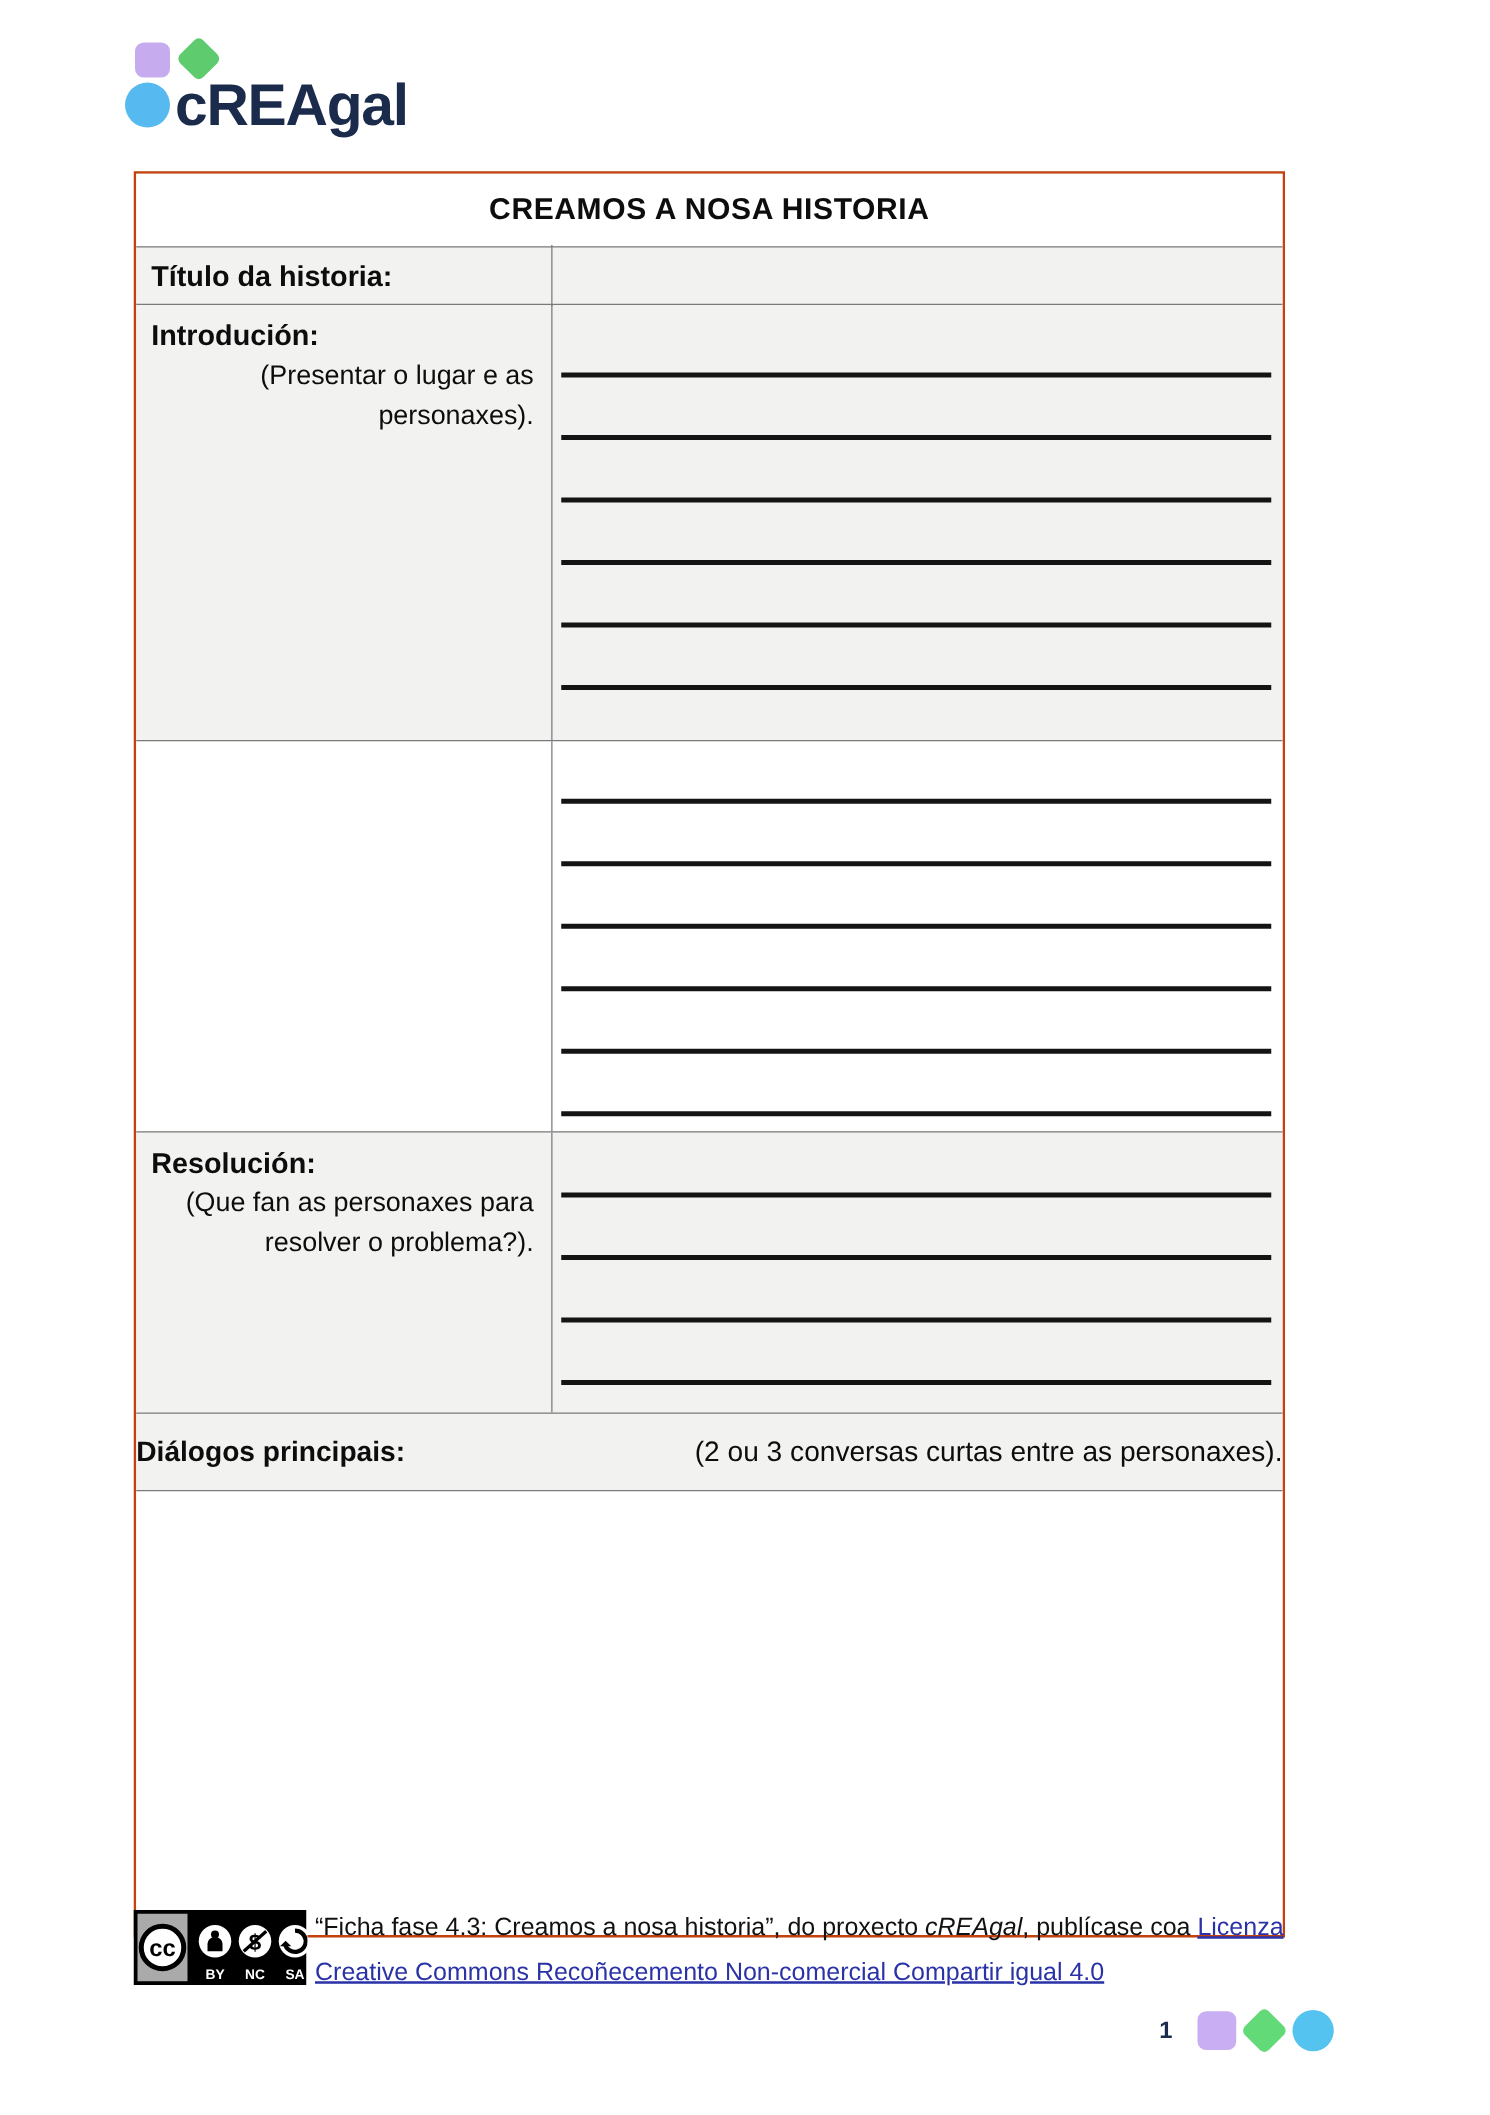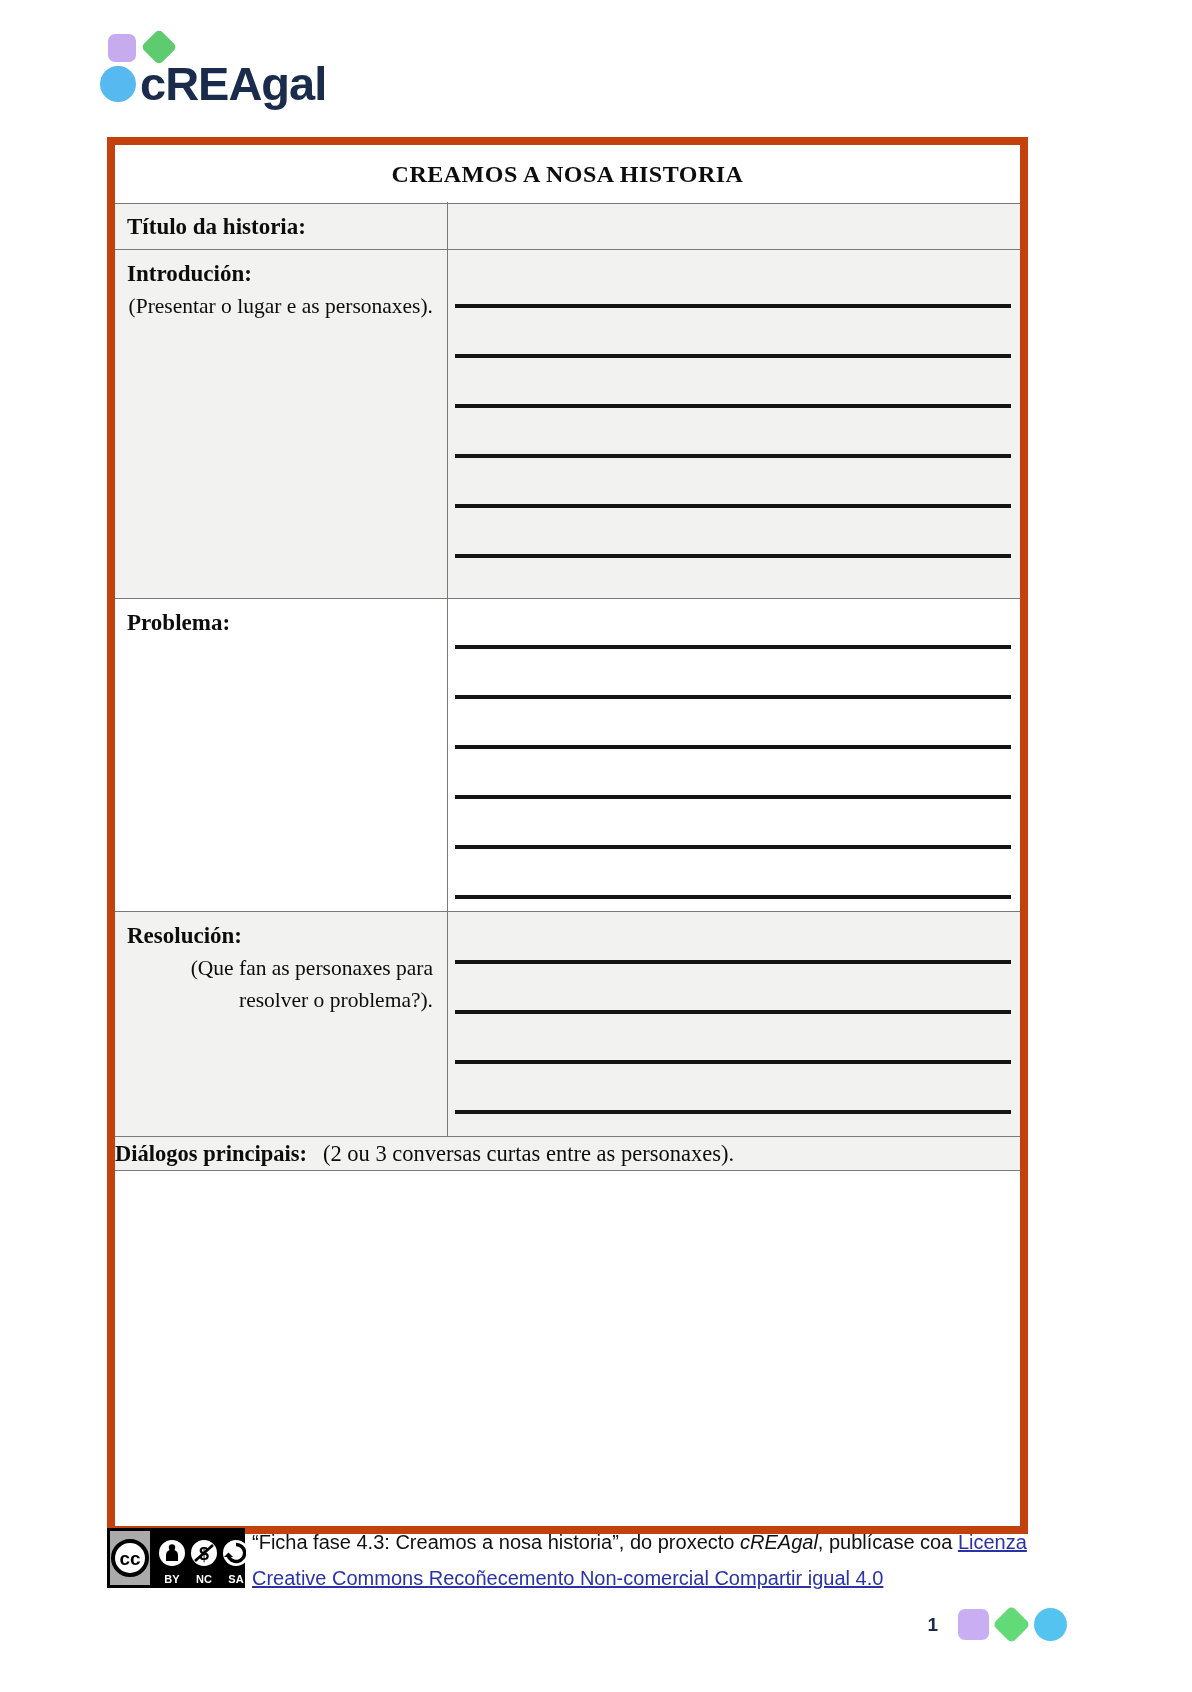--- a/index.html
+++ b/index.html
@@ -18,22 +18,21 @@
   .logo .dia  { left:46px; top:4px;  width:26px; height:26px; border-radius:5px; background:#5ecb6e; transform:rotate(45deg); }
   .logo .cir  { left:0px;  top:36px; width:36px; height:36px; border-radius:50%; background:#56b9f0; }
   .logo .logo-text {
     position:absolute; left:40px; top:26px;
     font-size:47px; font-weight:bold; color:#1b2b4c; letter-spacing:-1px;
   }
 
   
   .worksheet {
     position:absolute; left:107px; top:137px; width:921px;
-    border:8px solid #c2410c;
-    font-family:Liberation Serif, serif;
+    border:2px solid #c2410c;
   }
   .row { display:flex; border-top:1px solid #7a7a7a; }
   .row:first-child { border-top:none; }
   .shaded { background:#f2f2f1; }
   .white  { background:#ffffff; }
 
   .title-row {
     height:58px; align-items:center; justify-content:center;
     font-size:24px; font-weight:bold; letter-spacing:0.5px;
   }
@@ -52,21 +51,21 @@
   .write-line { height:50px; border-bottom:4px solid #141414; }
 
   .titulo-row { height:46px;align-items:center; }
   .titulo-row .label-cell { padding-top:9px; }
 
   .intro-row   { height:349px; }
   .problema-row{ height:313px; }
   .resol-row   { height:225px; }
 
   .dialog-row {
-    height:34px; align-items:center; justify-content:flex-start;
+    height:62px; align-items:center; justify-content:space-between;
     font-size:22.5px;
     gap:10px;
   }
   .dialog-row b { margin-right:6px; }
 
   .blank-row { height:356px; }
 
   
   .cc-badge { position:absolute; left:106px; top:1527px; width:140px; height:62px; }
   .credit {
@@ -116,21 +115,20 @@
         <div class="write-line"></div>
         <div class="write-line"></div>
         <div class="write-line"></div>
         <div class="write-line"></div>
         <div class="write-line"></div>
       </div>
   </div>
 
   <div class="row problema-row white">
     <div class="label-cell">
-      <div class="lbl">Problema:</div>
     </div>
     <div class="answer-cell">
         <div class="write-line"></div>
         <div class="write-line"></div>
         <div class="write-line"></div>
         <div class="write-line"></div>
         <div class="write-line"></div>
         <div class="write-line"></div>
       </div>
   </div>

